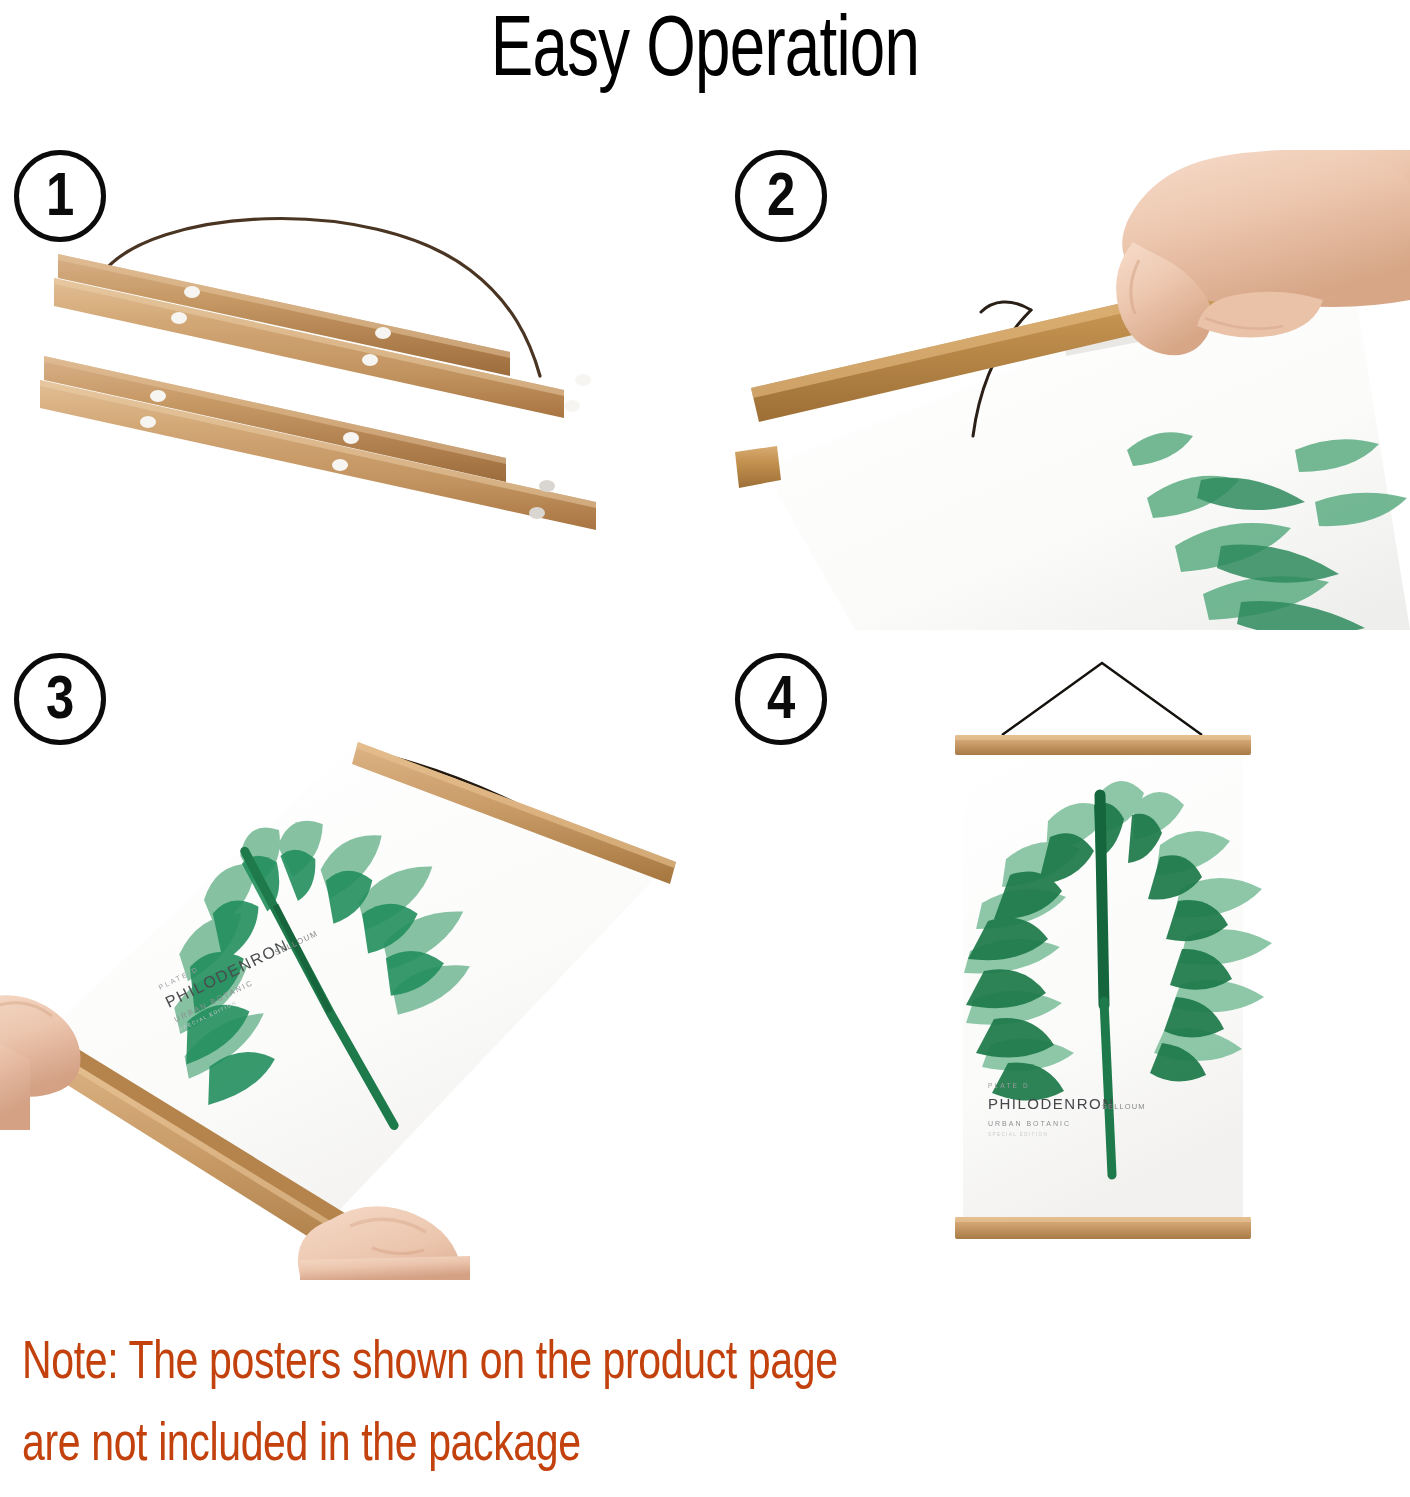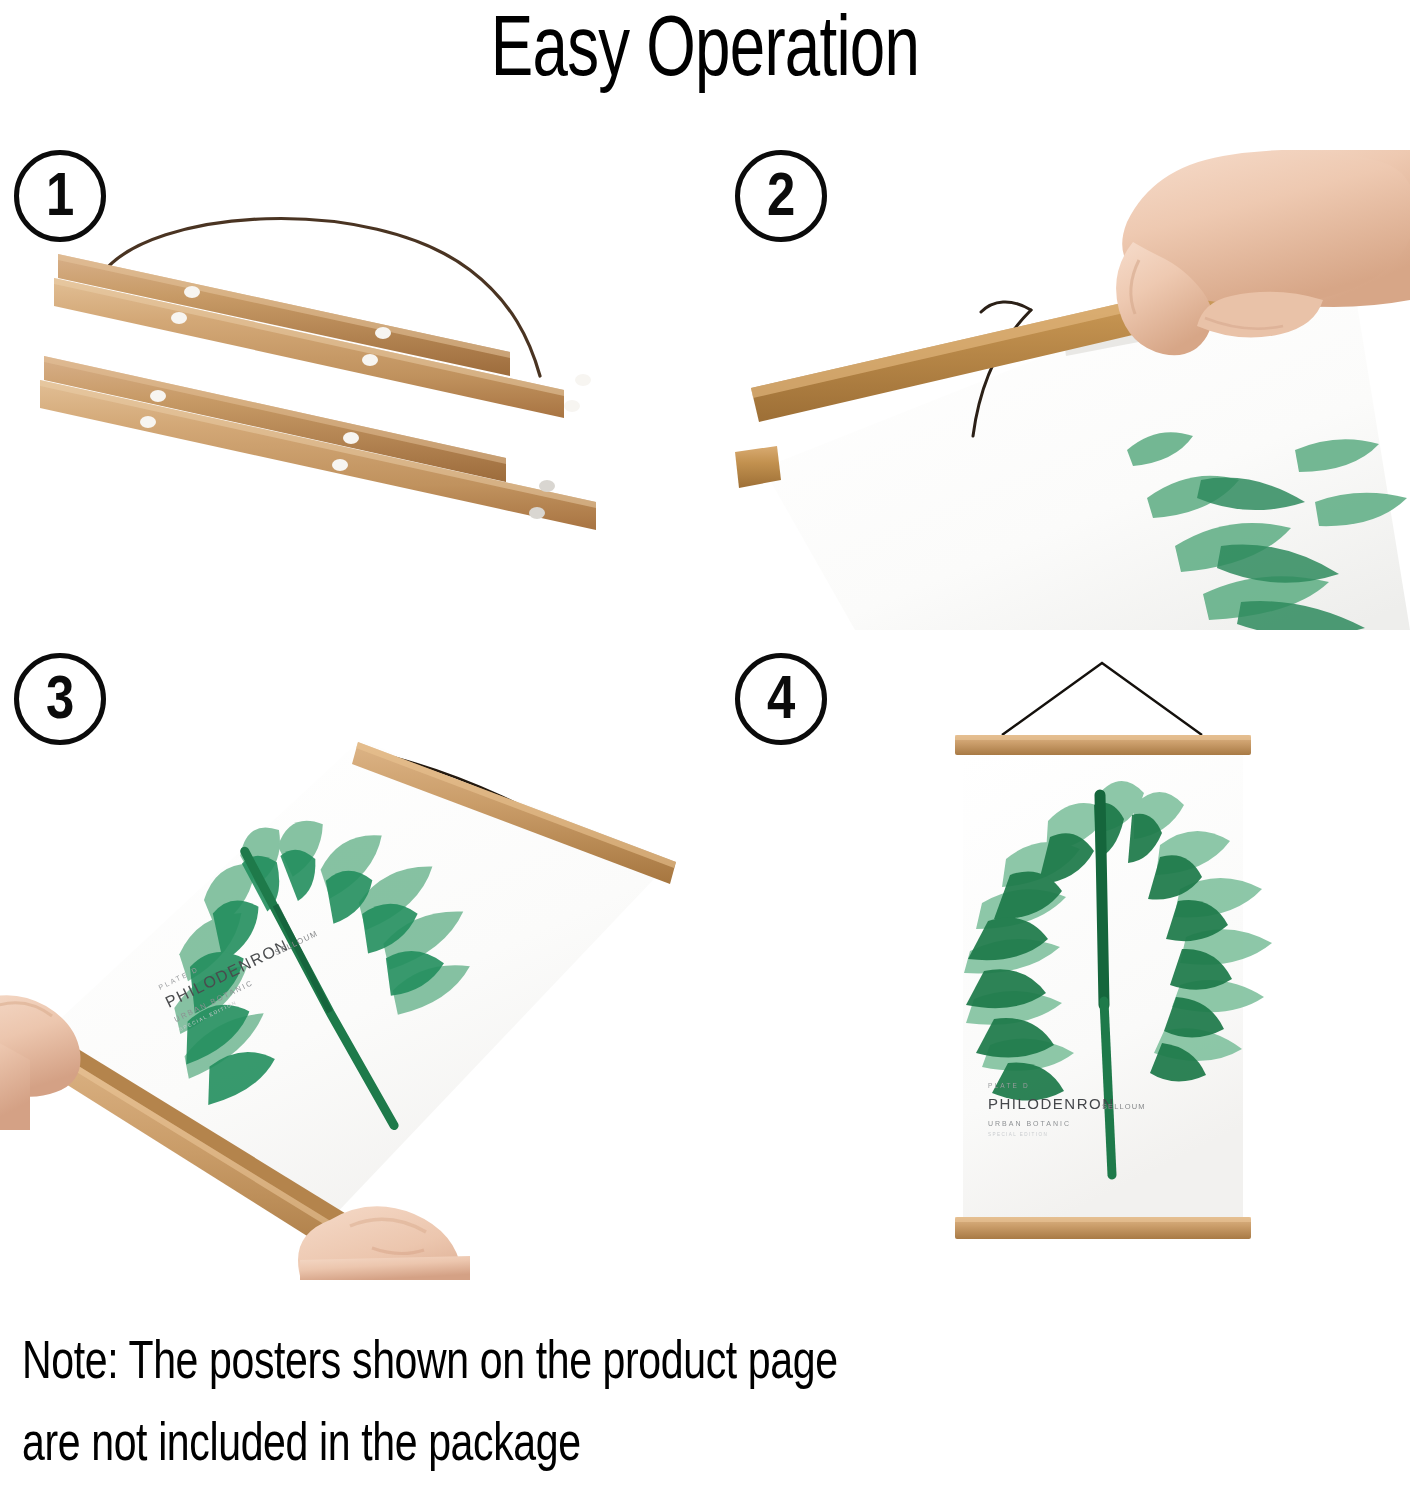--- a/index.html
+++ b/index.html
@@ -17,21 +17,21 @@
   .badge{position:absolute;width:92px;height:92px;border:5px solid #0b0b0b;
          border-radius:50%;box-sizing:border-box;display:flex;
          align-items:center;justify-content:center;background:#fff;z-index:40;}
   .badge span{font-size:62px;font-weight:700;color:#0b0b0b;line-height:1;
               transform:scaleX(.82);display:block;margin-top:-4px;}
 
   .panel{position:absolute;overflow:hidden;}
 
   
   .note{position:absolute;left:22px;top:1318px;width:1380px;
-        font-size:54px;line-height:1.52;color:#000000;letter-spacing:-.5px;}
+        font-size:54px;line-height:1.52;color:#c2410c;letter-spacing:-.5px;}
   .note div{transform:scaleX(.76);transform-origin:0 0;white-space:nowrap;}
 </style>
 </head>
 <body>
 
 <div class="title">Easy Operation</div>
 
 <div class="badge" style="left:14px;top:150px;">
   <span>1</span>
 </div>

